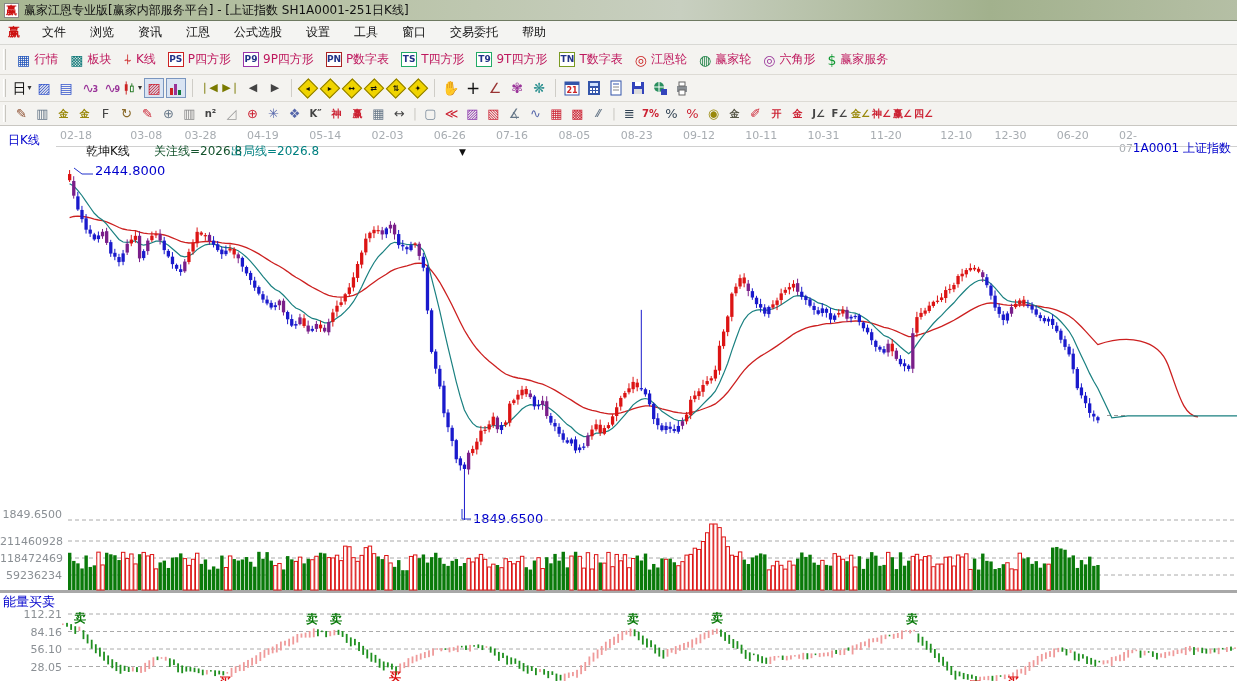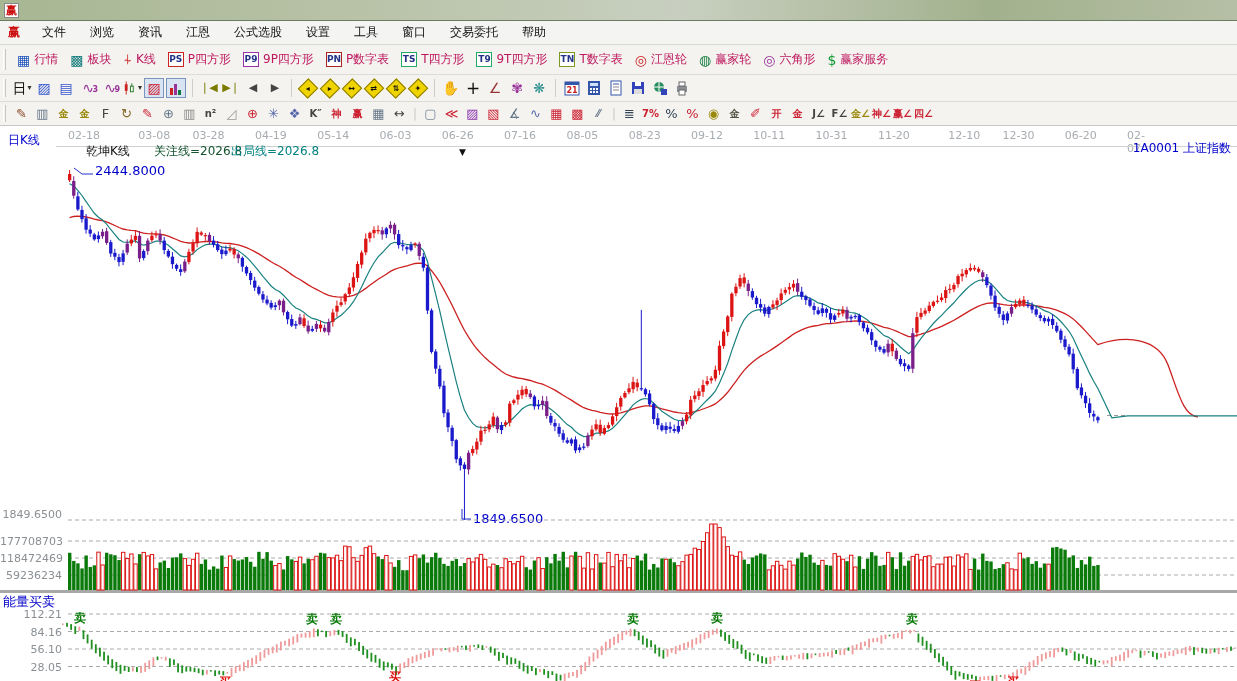--- a/index.html
+++ b/index.html
@@ -45,20 +45,21 @@
   .blue { color:#0000cc; }
   .axis-num { font-size:11px; color:#8a8f94; text-align:right; width:62px; left:0; }
   #dates-row .d { position:absolute; top:0; font-size:11px; color:#a7acb1; }
   #chart-svg { position:absolute; top:147px; left:0; }
 </style>
 </head>
 <body>
 
 <div id="titlebar">
   <div class="app-ico">赢</div>
+  <div class="t">赢家江恩专业版[赢家内部服务平台] - [上证指数  SH1A0001-251日K线]</div>
 </div>
 
 <div id="menubar">
   <span class="logo">赢</span>
 <span class="mi">文件</span>
     <span class="mi">浏览</span>
     <span class="mi">资讯</span>
     <span class="mi">江恩</span>
     <span class="mi">公式选股</span>
     <span class="mi">设置</span>
@@ -316,27 +317,27 @@
     </span>
     <span class="ico3 has-small" style="color: rgb(204, 34, 51);">
       <span class="txt2">赢∠</span>
     </span>
     <span class="ico3 has-small" style="color: rgb(204, 34, 51);">
       <span class="txt2">四∠</span>
     </span>
   </div>
 
 <div class="abs blue" style="left:8px;top:132px;">日K线</div>
-<div id="dates-row" style="position:absolute;top:129px;left:12px;width:1106px;height:14px;">
+<div id="dates-row" style="position:absolute;top:129px;left:4px;width:1106px;height:14px;">
     <span class="d" style="left: 56px;">02-18</span>
     <span class="d" style="left: 118.3px; margin-left: 8px;">03-08</span>
     <span class="d" style="left: 180.6px;">03-28</span>
     <span class="d" style="left: 242.9px;">04-19</span>
     <span class="d" style="left: 305.2px;">05-14</span>
-    <span class="d" style="left: 367.5px;">06-03</span>
+    <span class="d" style="left: 367.5px;">02-03</span>
     <span class="d" style="left: 429.8px;">06-26</span>
     <span class="d" style="left: 492.1px;">07-16</span>
     <span class="d" style="left: 554.4px;">08-05</span>
     <span class="d" style="left: 616.7px;">08-23</span>
     <span class="d" style="left: 679px;">09-12</span>
     <span class="d" style="left: 741.3px;">10-11</span>
     <span class="d" style="left: 803.6px;">10-31</span>
     <span class="d" style="left: 865.9px;">11-20</span>
     <span class="d" style="left: 928.2px; margin-left: 8px;">12-10</span>
     <span class="d" style="left: 990.5px;">12-30</span>
@@ -349,21 +350,21 @@
 <div class="abs" style="left:86px;top:143px;color:#111;">乾坤K线</div>
 <div class="abs" style="left:154px;top:143px;color:#14532d;">关注线=2026.8</div>
 <div class="abs" style="left:231px;top:143px;color:#008080;">出局线=2026.8</div>
 <div class="abs" style="left:459px;top:147px;font-size:9px;color:#111;">▼</div>
 
 <div class="abs blue" style="left:95px;top:163px;font-size:13px;">2444.8000</div>
 <div class="abs axis-num" style="top:508px;">1849.6500</div>
 <div class="abs blue" style="left:473px;top:511px;font-size:13px;">1849.6500</div>
 
 <div id="vol-labels">
-    <div class="abs axis-num" style="top: 535px;">177708703</div>
+    <div class="abs axis-num" style="top: 535px;">211460928</div>
     <div class="abs axis-num" style="top: 552px;">118472469</div>
     <div class="abs axis-num" style="top: 569px;">59236234</div>
   </div>
 <div class="abs blue" style="left:3px;top:593px;font-size:13px;">能量买卖</div>
 <div id="osc-labels">
     <div class="abs axis-num" style="top: 608px;">112.21</div>
     <div class="abs axis-num" style="top: 625.5px;">84.16</div>
     <div class="abs axis-num" style="top: 643px;">56.10</div>
     <div class="abs axis-num" style="top: 660.5px;">28.05</div>
   </div>

